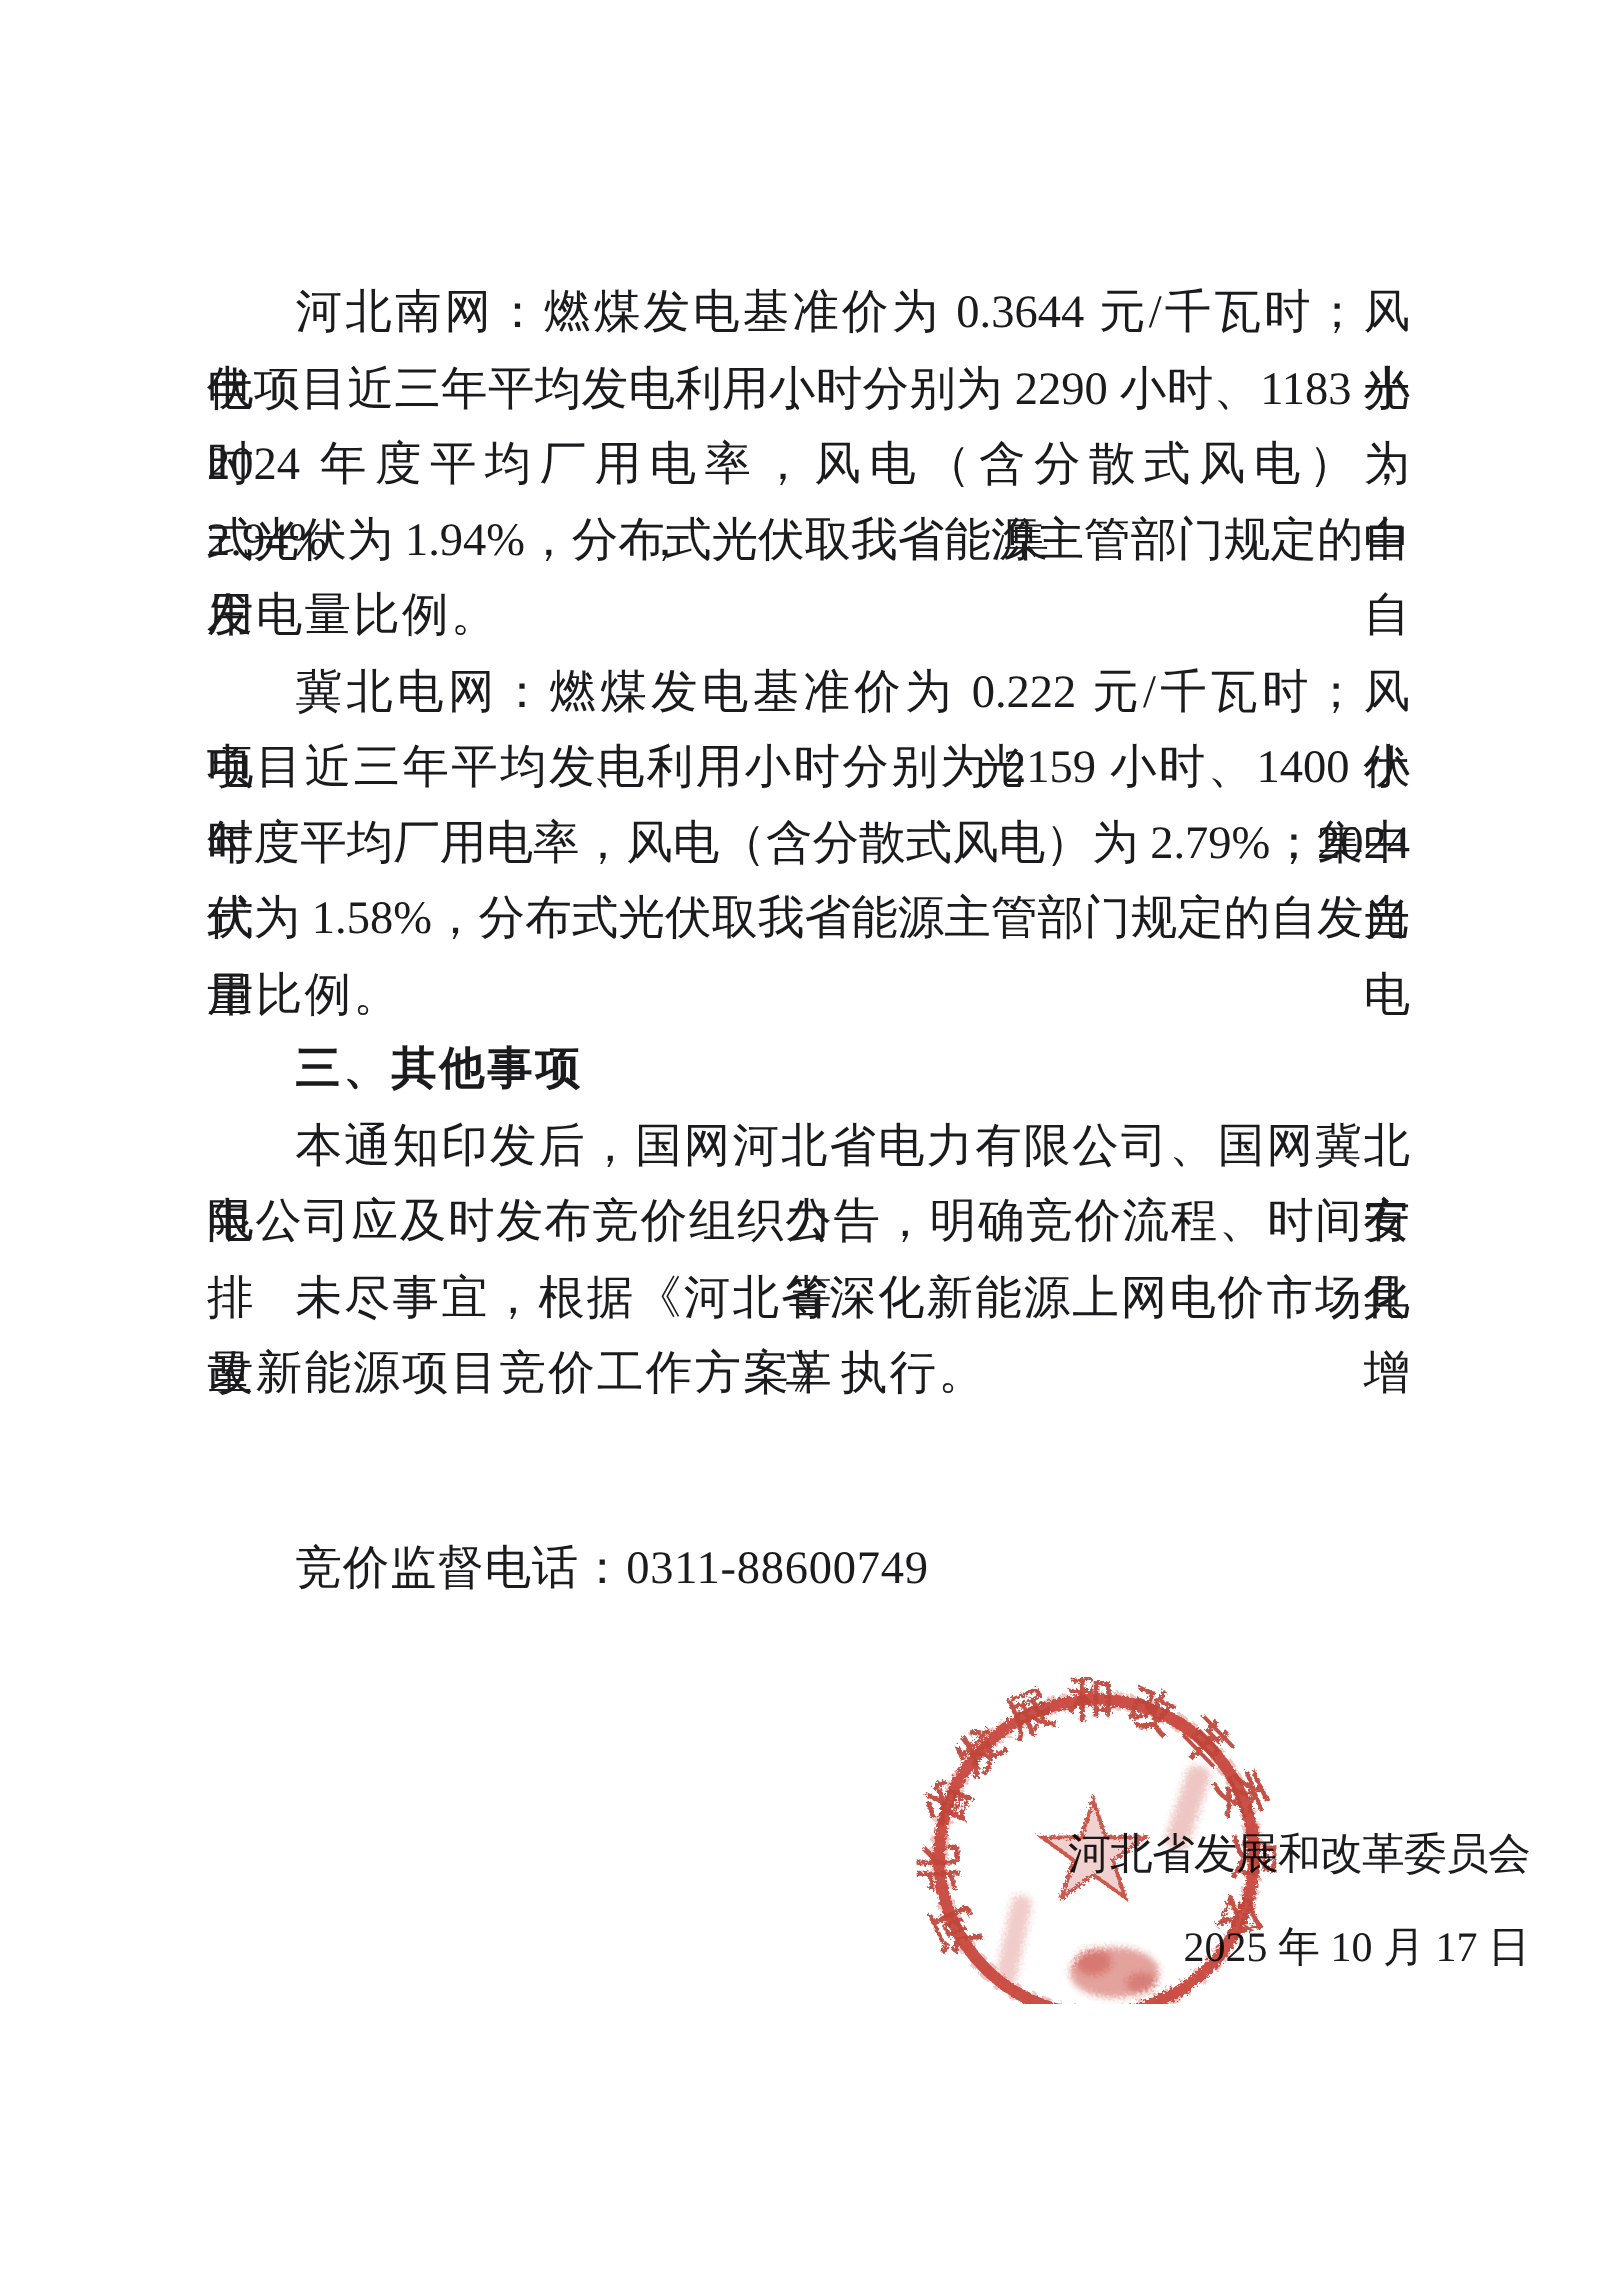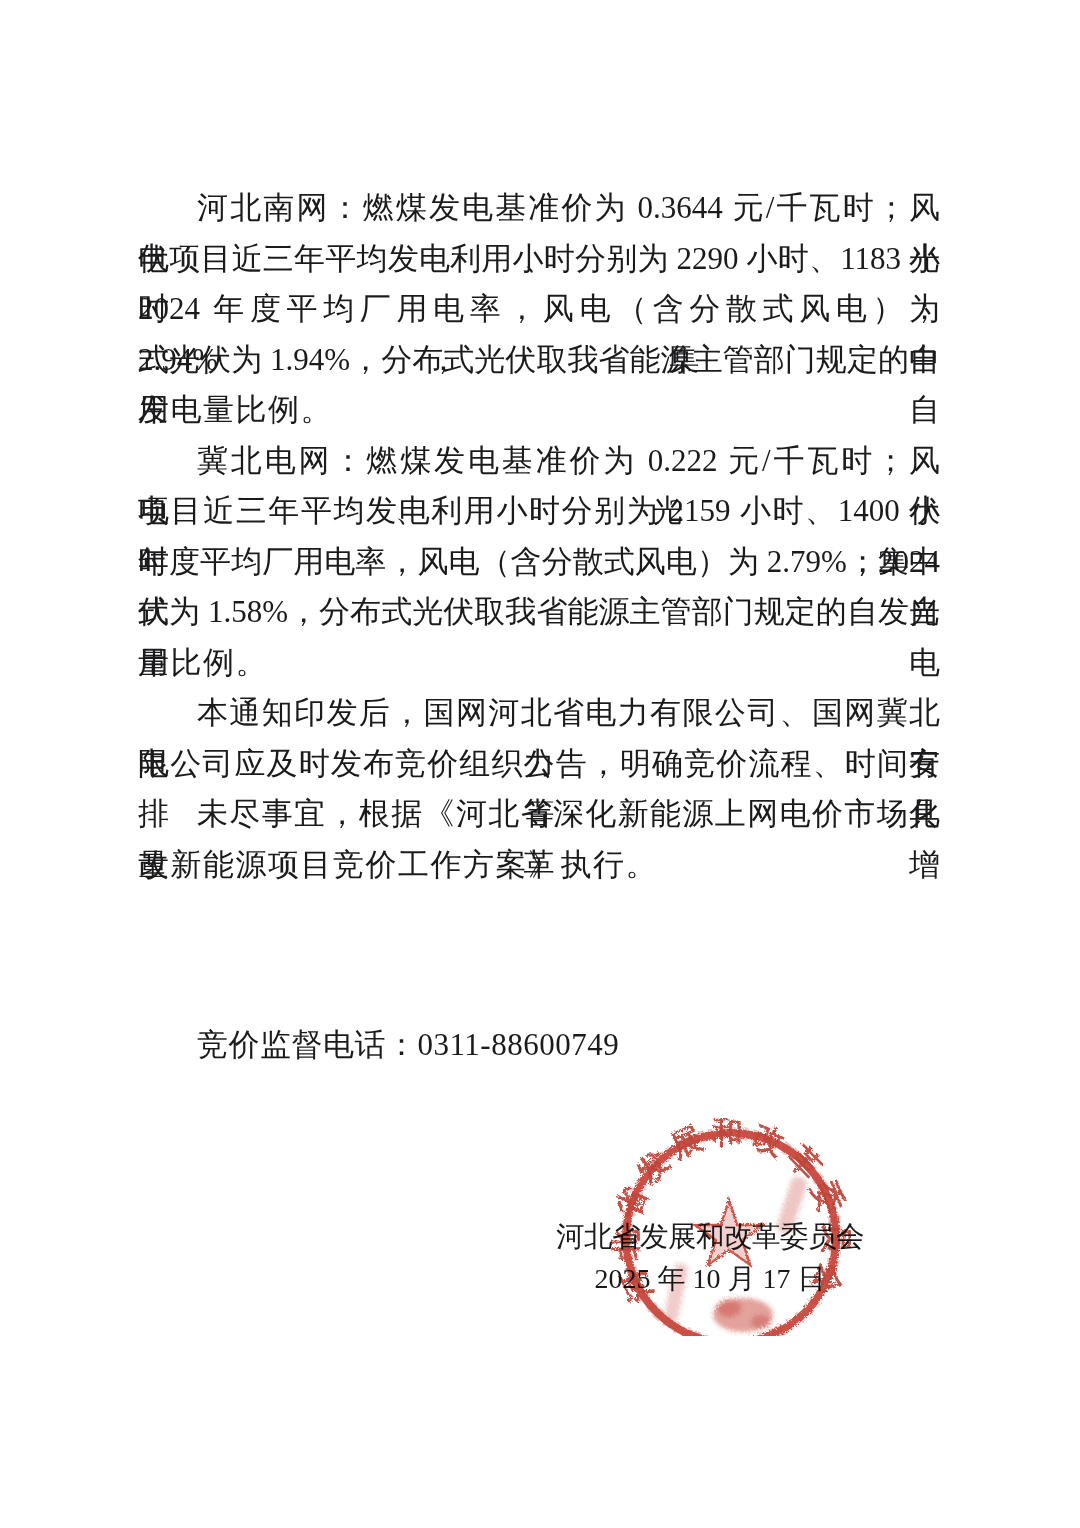--- a/index.html
+++ b/index.html
@@ -55,29 +55,29 @@
     line-height: 48px;
     font-size: 31px;
     text-indent: 59px;
     letter-spacing: 0.5px;
   }
   .sign {
     position: absolute;
     left: 400px;
     top: 1220px;
     width: 620px;
-    text-align: center;
+    text-align: right;
   }
   .sign .org {
     font-size: 28.5px;
     line-height: 34px;
     letter-spacing: -0.5px;
   }
   .sign .date {
-    margin-top: 8px;
+    margin-top: 28px;
     font-size: 28px;
     line-height: 34px;
   }
   .seal {
     position: absolute;
     left: 611px;
     top: 1118px;
     width: 240px;
     height: 240px;
     mix-blend-mode: multiply;
@@ -114,20 +114,21 @@
     </div>
 
     <div class="para">
       <div class="line first">冀北电网：燃煤发电基准价为 0.222 元/千瓦时；风电、光伏</div>
       <div class="line">项目近三年平均发电利用小时分别为 2159 小时、1400 小时；2024</div>
       <div class="line">年度平均厂用电率，风电（含分散式风电）为 2.79%，集中式光</div>
       <div class="line">伏为 1.58%，分布式光伏取我省能源主管部门规定的自发自用电</div>
       <div class="line last">量比例。</div>
     </div>
 
+    <div class="line first heading">三、其他事项</div>
 
     <div class="para">
       <div class="line first">本通知印发后，国网河北省电力有限公司、国网冀北电力有</div>
       <div class="line">限公司应及时发布竞价组织公告，明确竞价流程、时间安排等具</div>
     </div>
 
     <div class="para">
       <div class="line first">未尽事宜，根据《河北省深化新能源上网电价市场化改革增</div>
       <div class="line last">量新能源项目竞价工作方案》执行。</div>
     </div>

